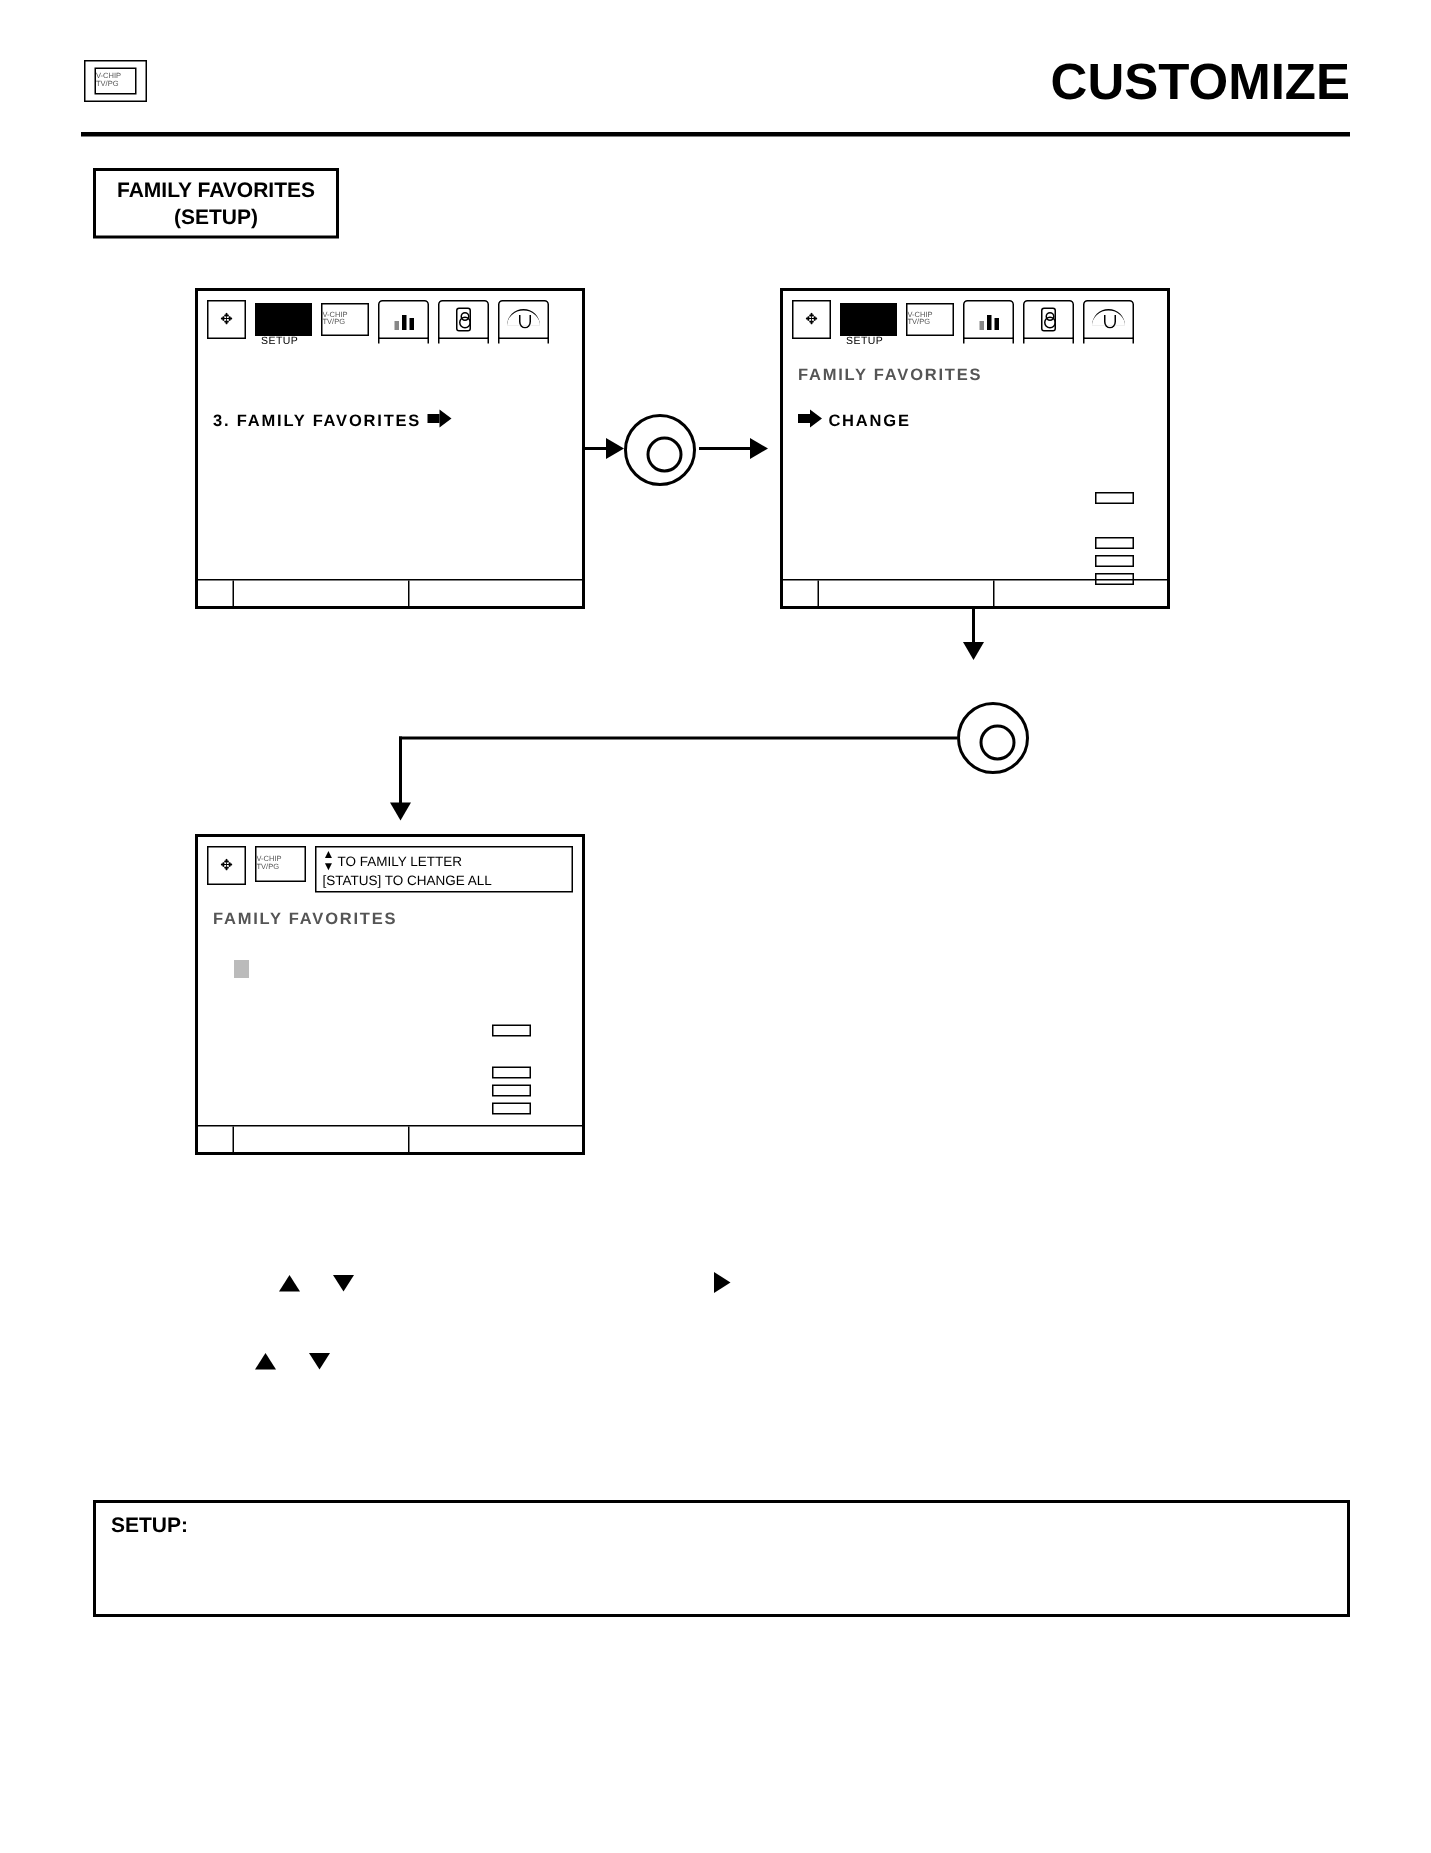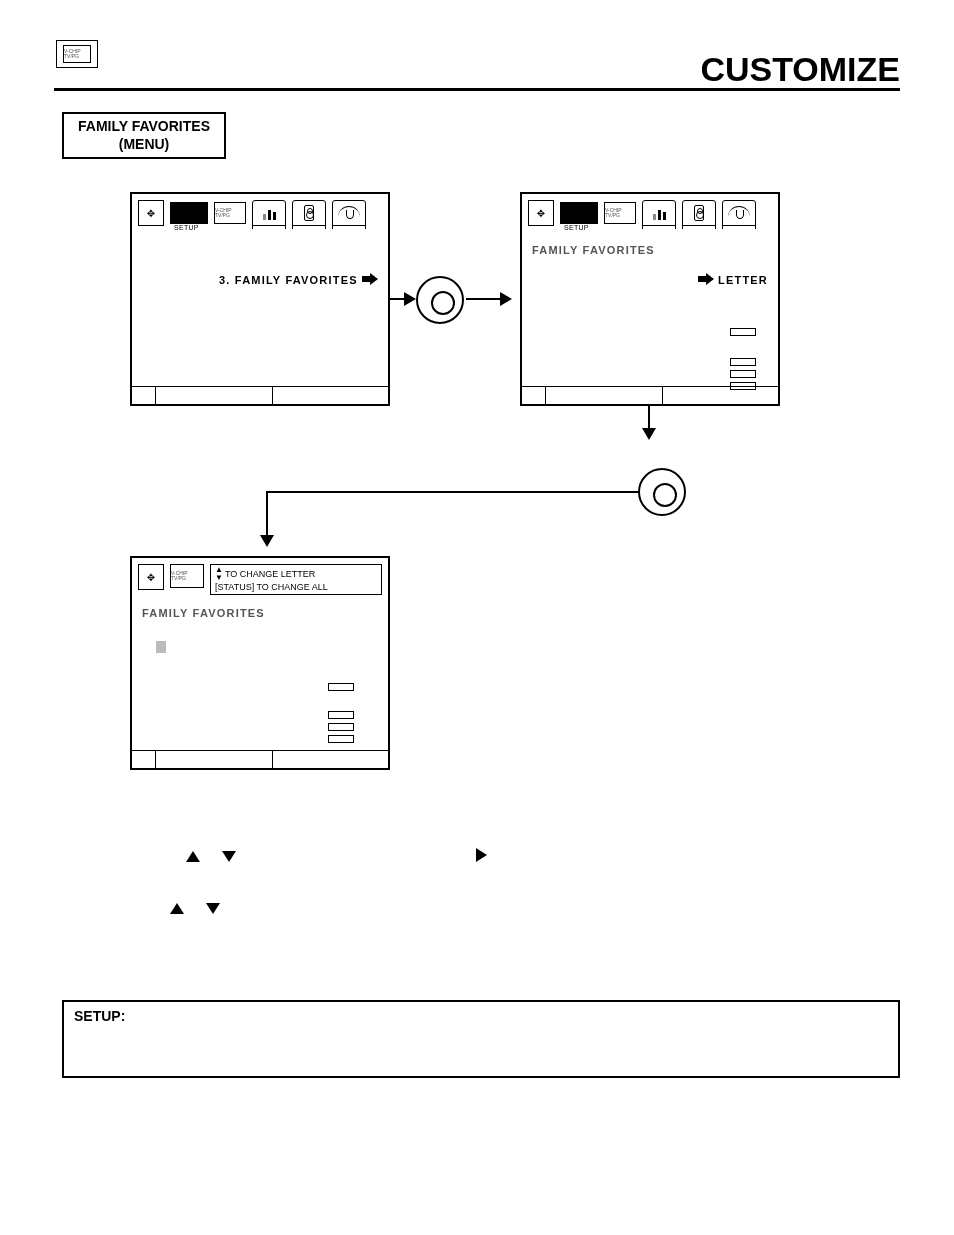--- a/index.html
+++ b/index.html
@@ -26,21 +26,21 @@
   }
   .top-logo .inner {
     width: 28px; height: 18px;
     border: 1px solid #000;
     font-size: 5px; line-height: 5px;
     display:flex;flex-direction:column;justify-content:center;align-items:center;
     color:#555;
   }
   .title {
     position: absolute;
-    top: 50px; right: 54px;
+    top: 36px; right: 54px;
     font-size: 34px;
     font-weight: 900;
     letter-spacing: 0px;
   }
   .hr {
     position: absolute;
     top: 88px; left: 54px; right: 54px;
     height: 3px; background: #000;
   }
   .menu-box {
@@ -113,21 +113,21 @@
     min-height: 150px;
   }
   .screen .foot {
     position: absolute; left:0;right:0;bottom:0;height:18px;
     border-top:1px solid #000;
     display:flex;
   }
   .screen .foot div{flex:1;border-right:1px solid #000;}
   .screen .foot div:first-child{flex:0 0 24px;}
   .screen .foot div:last-child{border-right:none;}
-  .sel-line{font-size:11px;font-weight:bold;letter-spacing:1.2px;text-align:right;}
+  .sel-line{font-size:11px;font-weight:bold;letter-spacing:1.2px;}
   .hdr-line{font-size:11px;font-weight:bold;letter-spacing:1.2px;color:#555;}
   .cursor-block{display:inline-block;width:10px;height:12px;background:#bbb;}
   .side-rects{position:absolute;right:22px;display:flex;flex-direction:column;gap:6px;}
   .side-rects span{display:block;width:26px;height:8px;border:1px solid #000;}
   
   .hint-box{
     border:1px solid #000;
     font-size:9px;
     padding:1px 4px;
     line-height:1.2;
@@ -178,21 +178,21 @@
     <div class="inner">
       <span>V-CHIP TV/PG</span>
     </div>
   </div>
 
   <div class="title">CUSTOMIZE</div>
   <div class="hr"></div>
 
   <div class="menu-box">
     <div>FAMILY FAVORITES</div>
-    <div>(MENU)</div>
+    <div>(SETUP)</div>
   </div>
 
   <div class="screen" style="top:192px;left:130px;width:260px;height:214px;">
     <div class="top">
       <div class="nav-icon">✥</div>
       <div style="position:relative;">
         <div class="nav-block"></div>
         <div class="setup-label" style="left:4px;top:22px;">SETUP</div>
       </div>
       <div class="vchip-small">
@@ -248,21 +248,21 @@
           <div class="speaker"></div>
         </div>
       <div class="tab">
           <div class="curve"></div>
         </div>
     </div>
     <div class="body" style="height:158px;">
       <div class="hdr-line" style="margin-top:4px;">FAMILY FAVORITES</div>
       <div class="sel-line" style="margin-top:18px;">
         <span class="rarrow-solid"></span>
-        <span>LETTER</span>
+        <span>CHANGE</span>
       </div>
       <div class="side-rects" style="top:96px;">
         <span></span>
       </div>
       <div class="side-rects" style="top:126px;gap:4px;">
         <span></span>
           <span></span>
           <span></span>
       </div>
     </div>
@@ -278,21 +278,21 @@
       <div class="nav-icon">✥</div>
       <div class="vchip-small" style="width:34px;height:24px;">
           <span>V-CHIP TV/PG</span>
         </div>
       <div class="hint-box" style="flex:1;">
         <div class="hint-row">
           <div class="ud-tri">
               <span>▲</span>
               <span>▼</span>
             </div>
-          <span>TO CHANGE LETTER</span>
+          <span>TO FAMILY LETTER</span>
         </div>
         <div class="hint-row">
           <span>[STATUS] TO CHANGE ALL</span>
         </div>
       </div>
     </div>
     <div class="body" style="height:156px;">
       <div class="hdr-line" style="margin-top:2px;">FAMILY FAVORITES</div>
       <div style="margin-top:20px;margin-left:14px;"><span class="cursor-block"></span></div>
       <div class="side-rects" style="top:86px;right:34px;">

